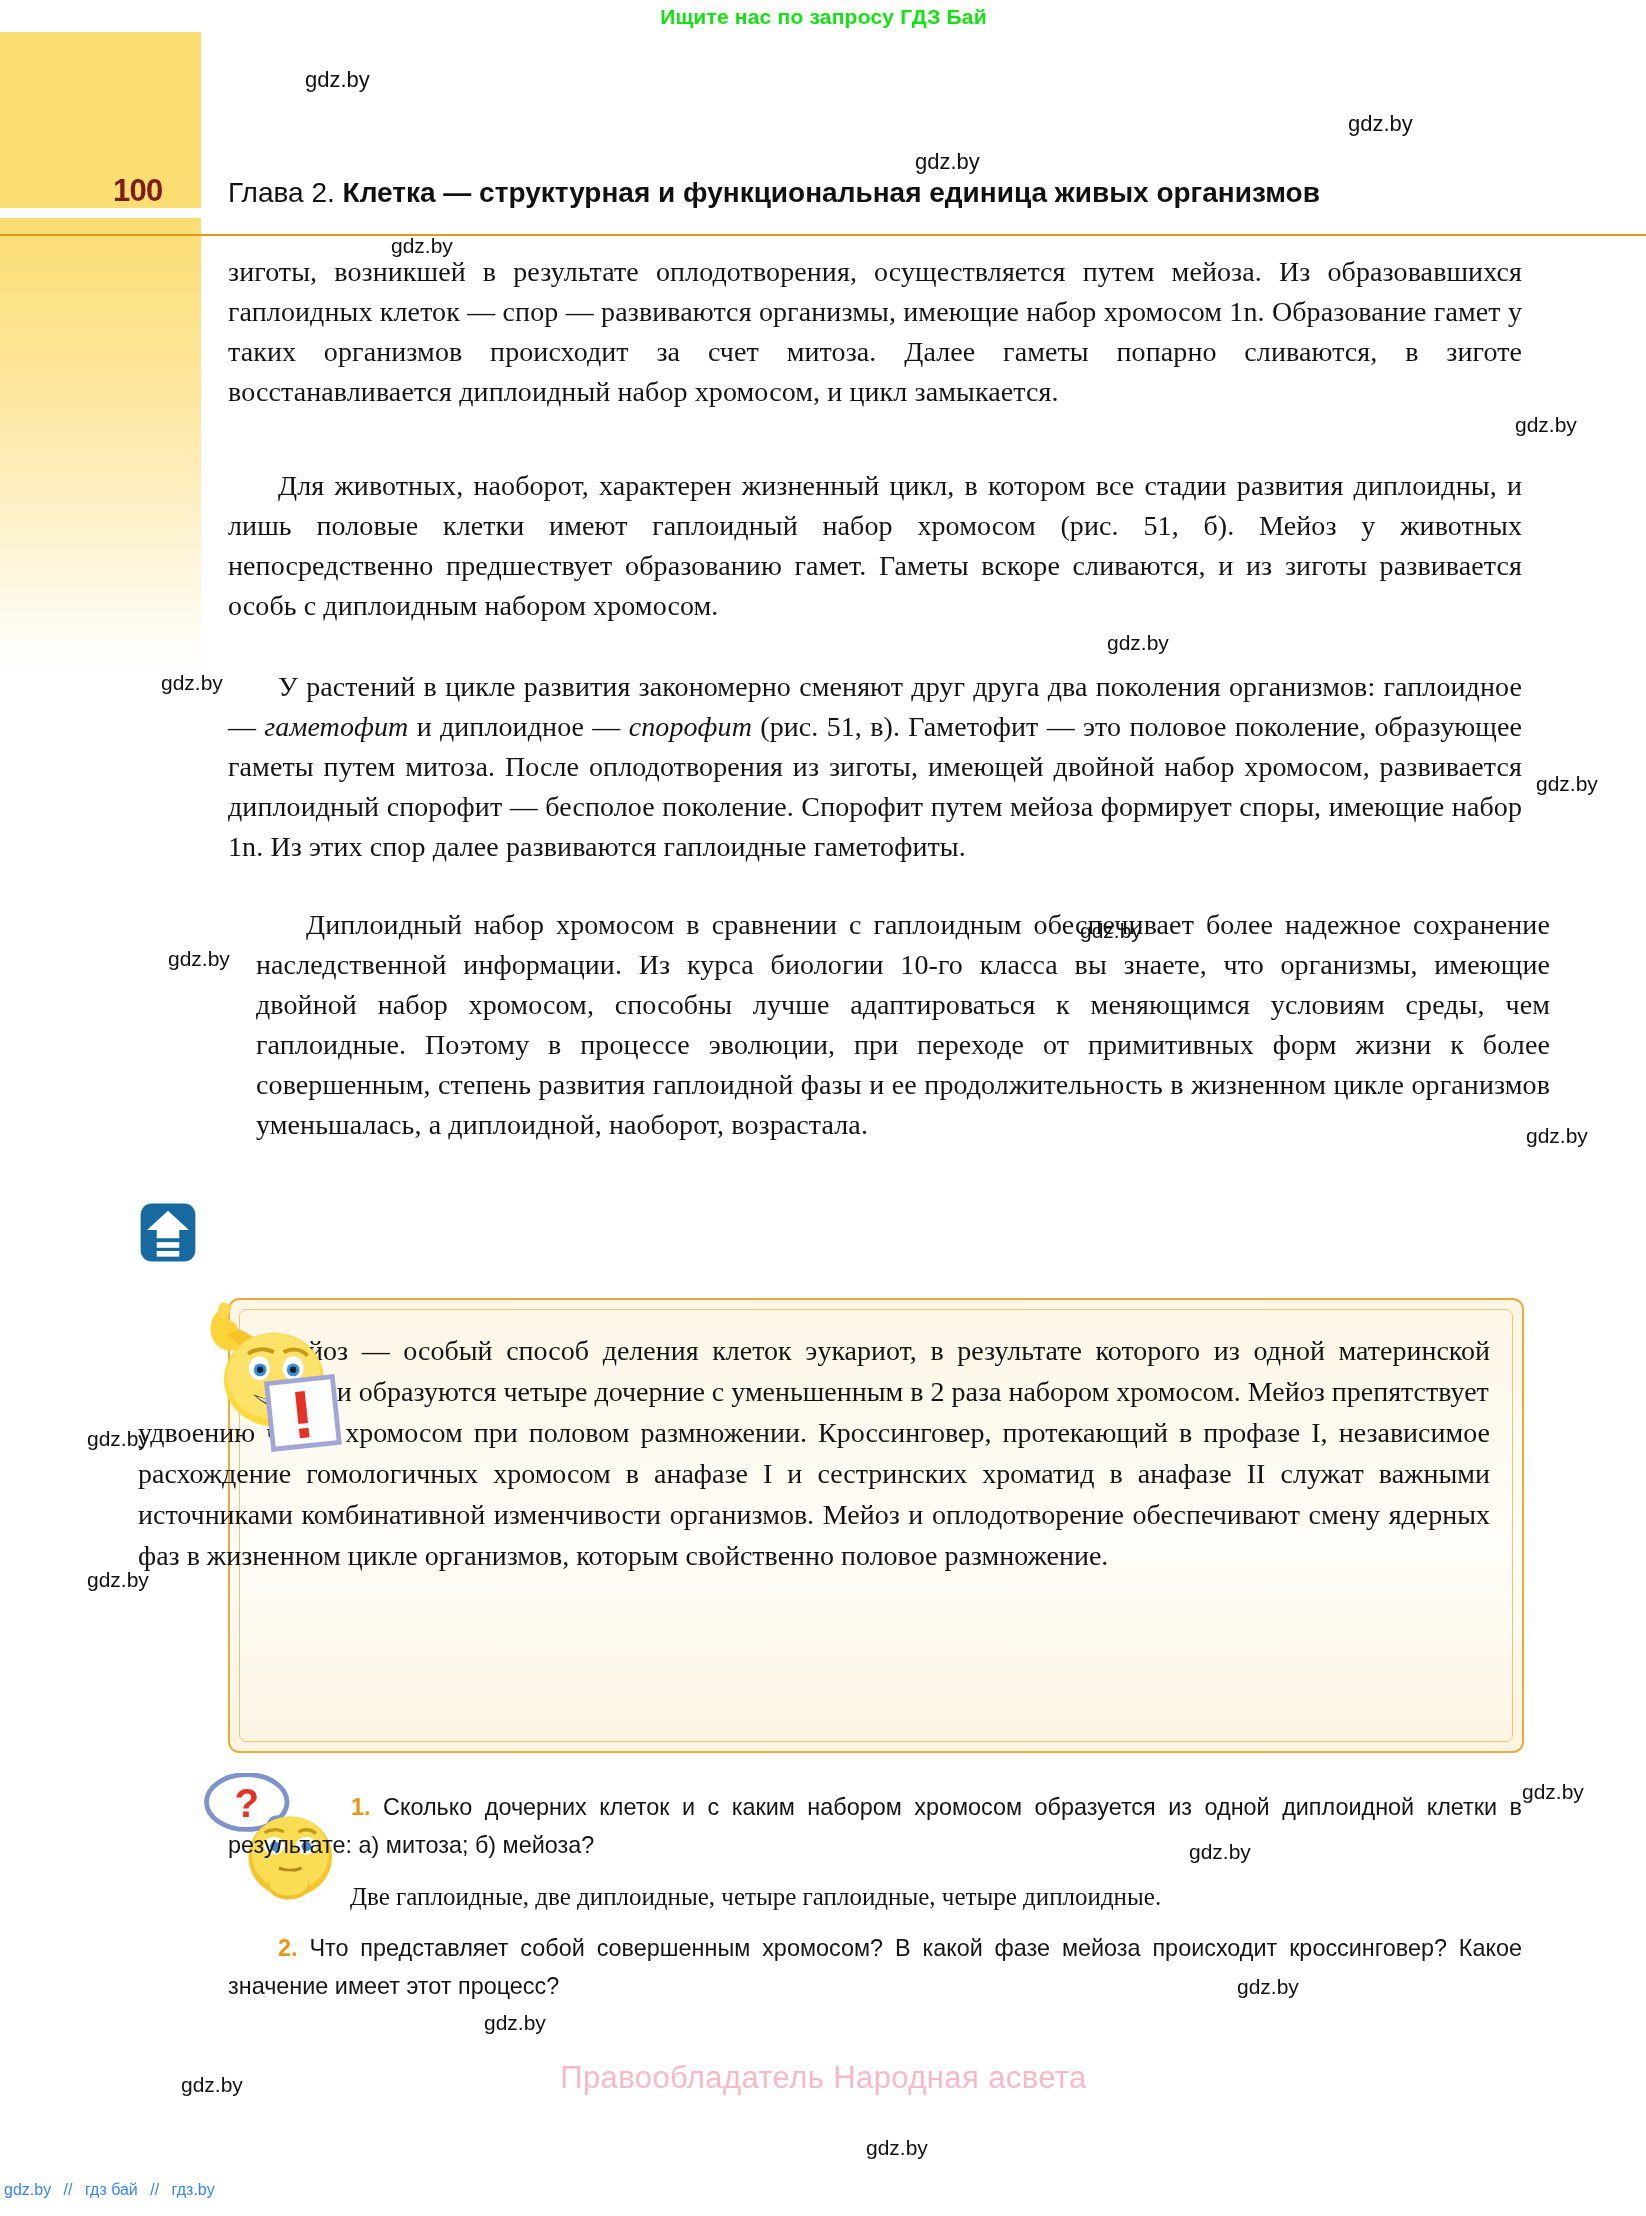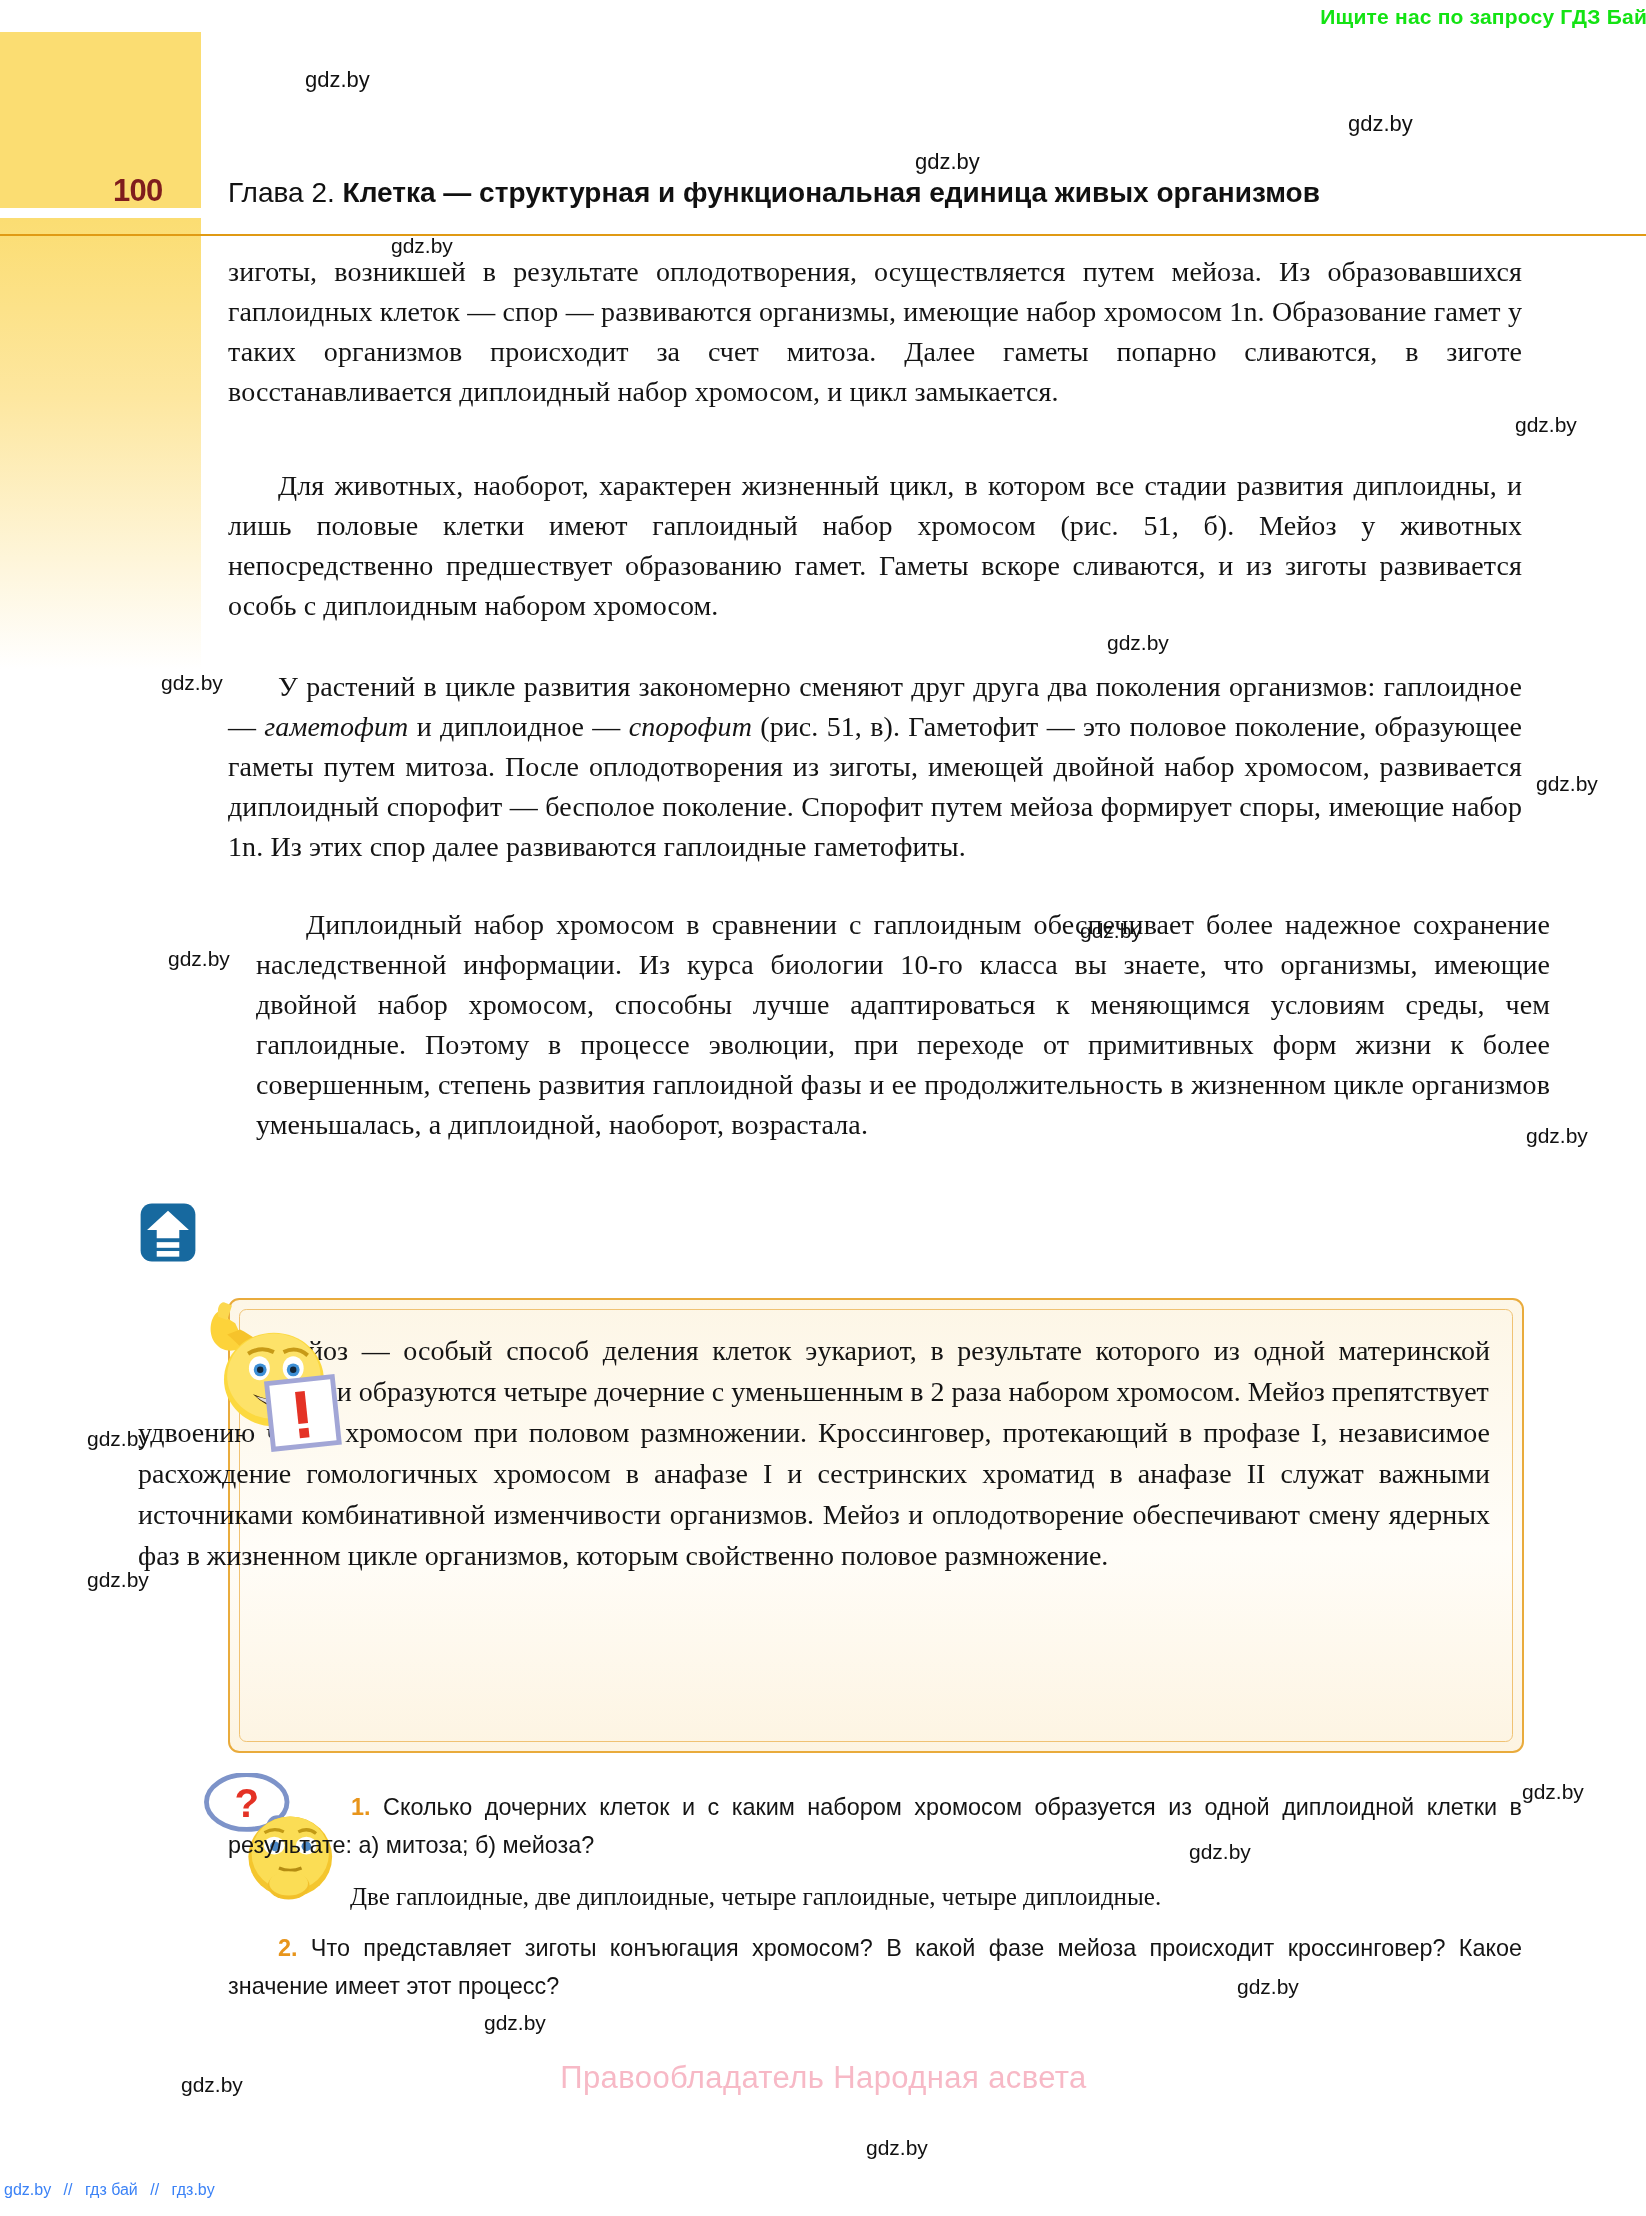--- a/index.html
+++ b/index.html
@@ -23,21 +23,21 @@
     font-size: 20px;
     white-space: nowrap;
     pointer-events: none;
   }
 
   
   #promo-banner {
     position: absolute;
     top: 4.8px;
     left: 0; right: 0;
-    text-align: right;
+    text-align: center;
     font-family: "Liberation Sans", sans-serif;
     font-weight: bold;
     font-size: 21px;
     color: #13e313;
     letter-spacing: 0.2px;
   }
 
   
   #yellow-header-block {
     position: absolute;
@@ -319,21 +319,21 @@
 
 <div class="qline" id="question-1">
   <span class="qnum">1.</span>
   <span>Сколько дочерних клеток и с каким набором хромосом образуется из одной диплоидной клетки в результате: а) митоза; б) мейоза?</span>
 </div>
 
 <div id="answer-1">Две гаплоидные, две диплоидные, четыре гаплоидные, четыре диплоидные.</div>
 
 <div class="qline" id="question-2">
   <span class="qnum">2.</span>
-  <span>Что представляет зиготы конъюгация хромосом? В какой фазе мейоза происходит кроссинговер? Какое значение имеет этот процесс?</span>
+  <span>Что представляет собой совершенным хромосом? В какой фазе мейоза происходит кроссинговер? Какое значение имеет этот процесс?</span>
 </div>
 
 <div id="copyright-watermark">Правообладатель Народная асвета</div>
 <div id="footer-links">
   <span>gdz.by</span>
   <span>//</span>
   <span>гдз бай</span>
   <span>//</span>
   <span>гдз.by</span>
 </div>

